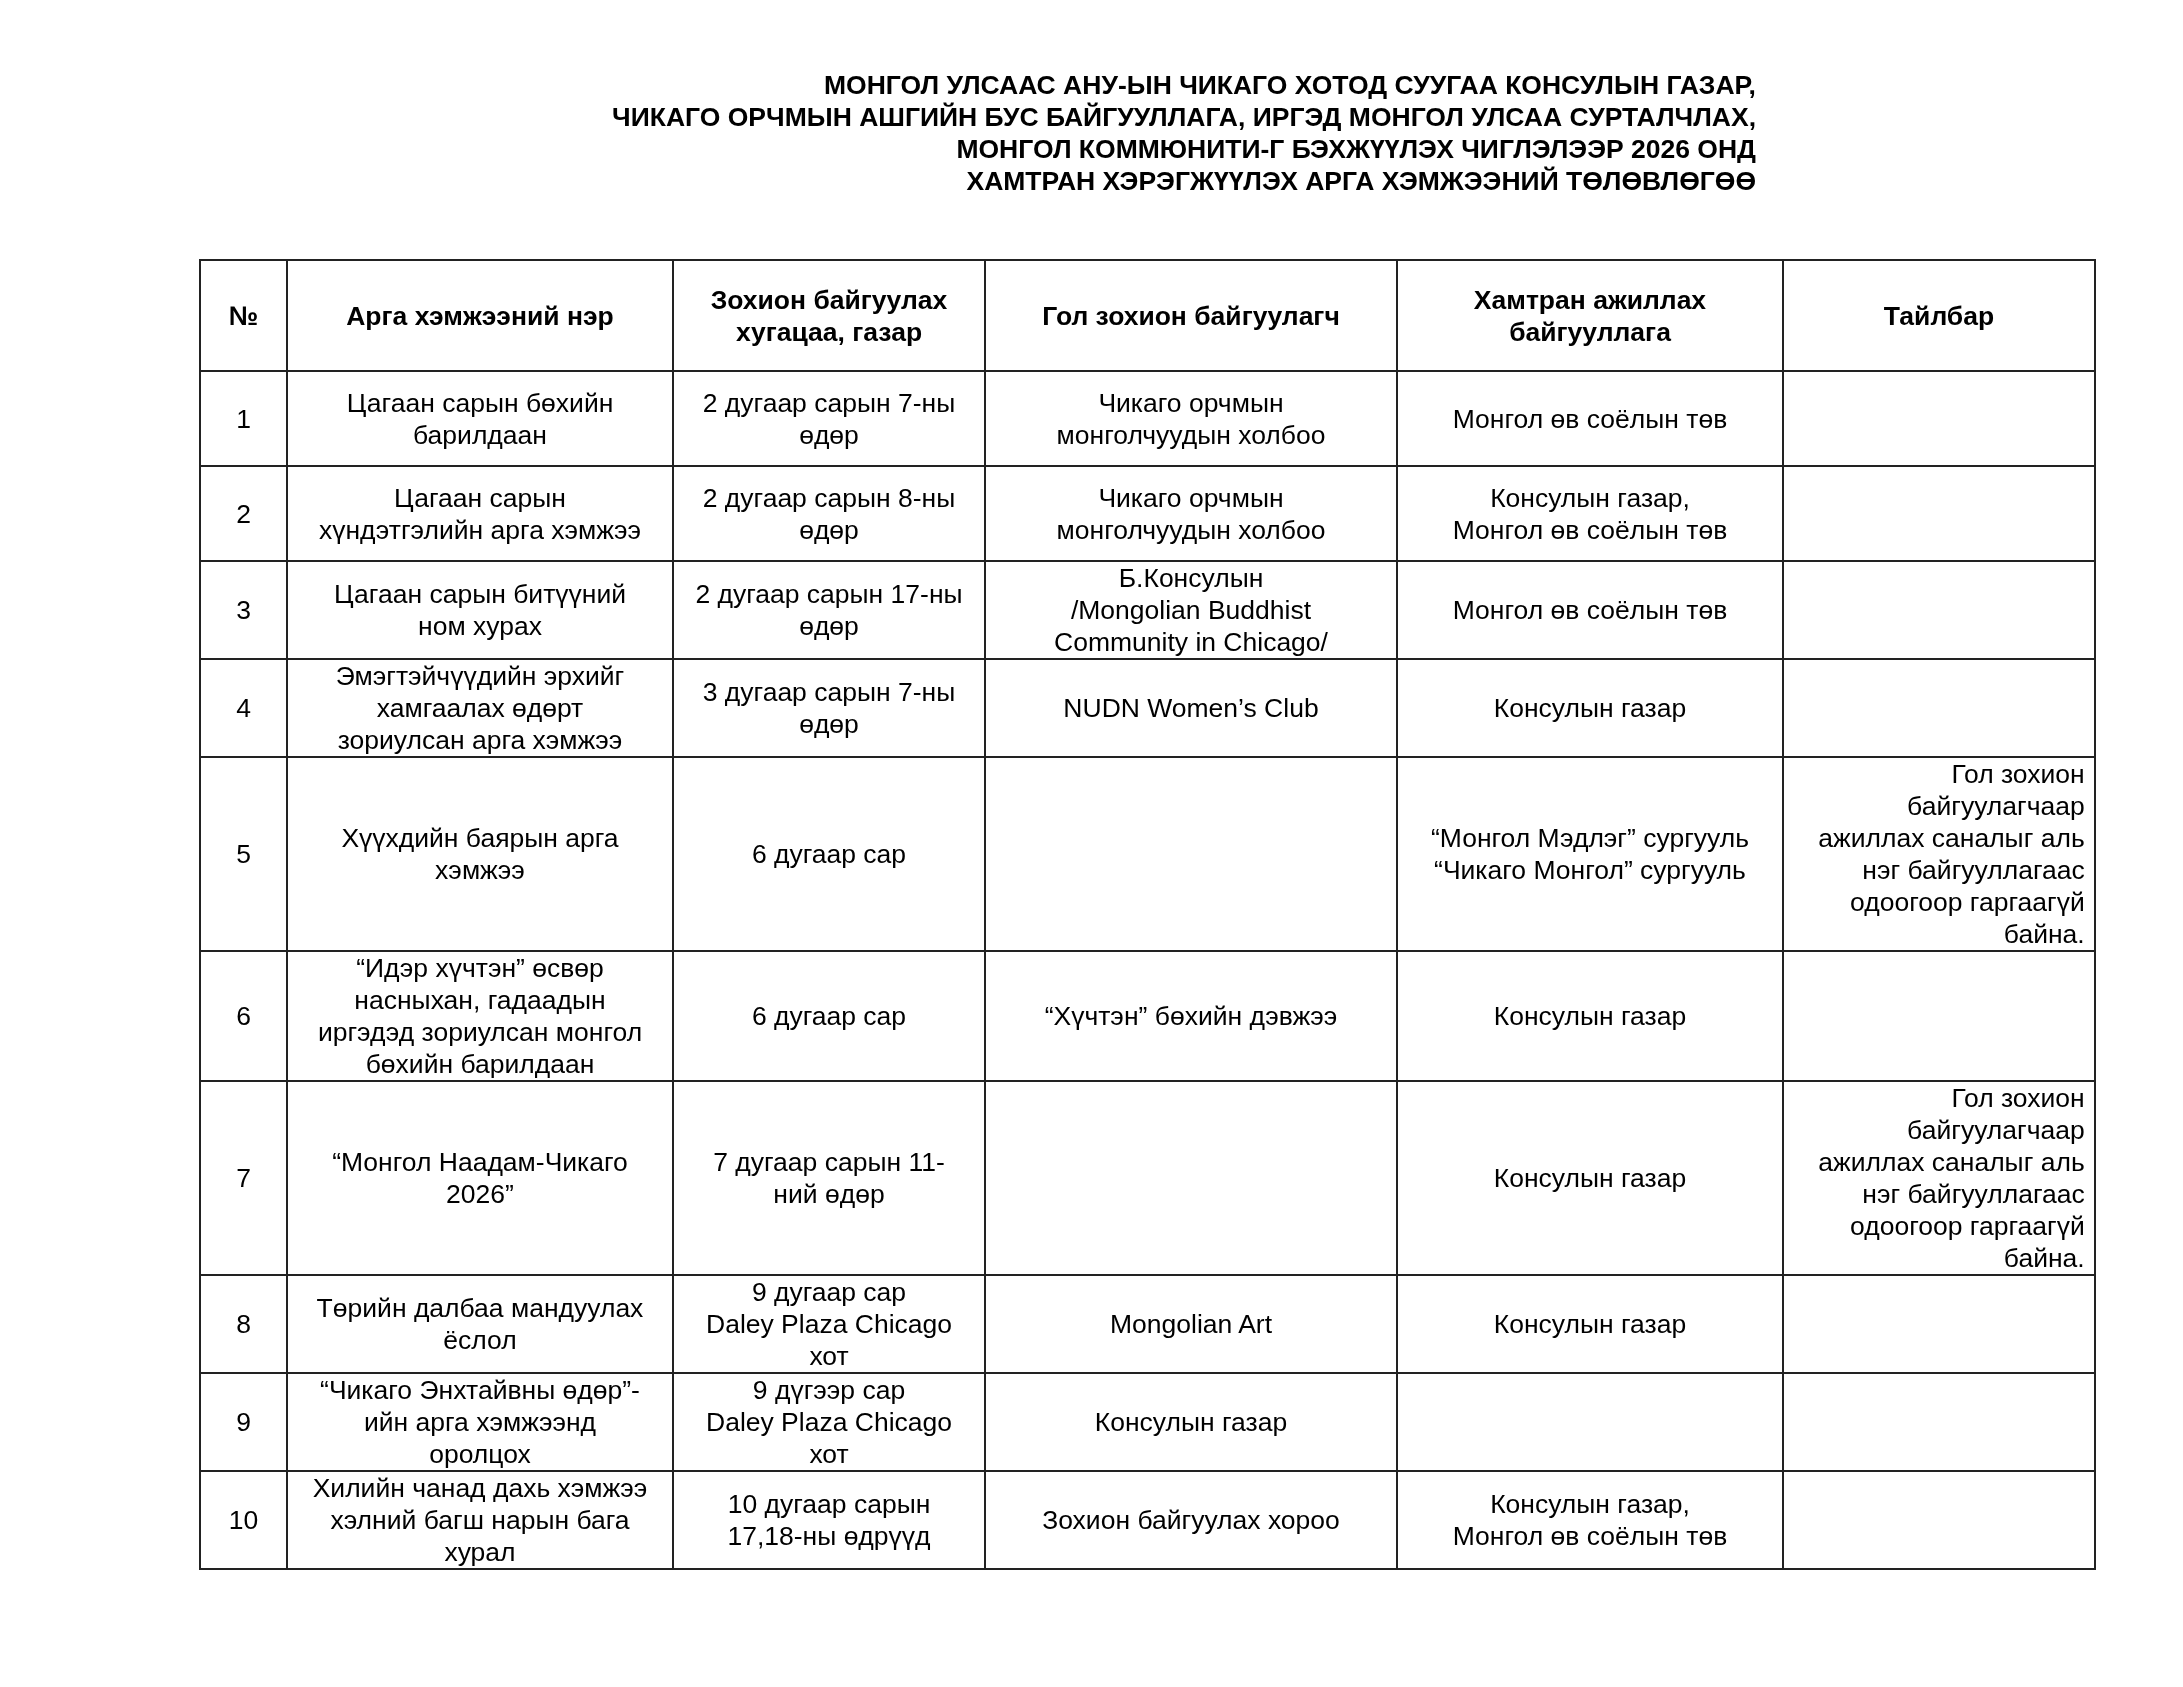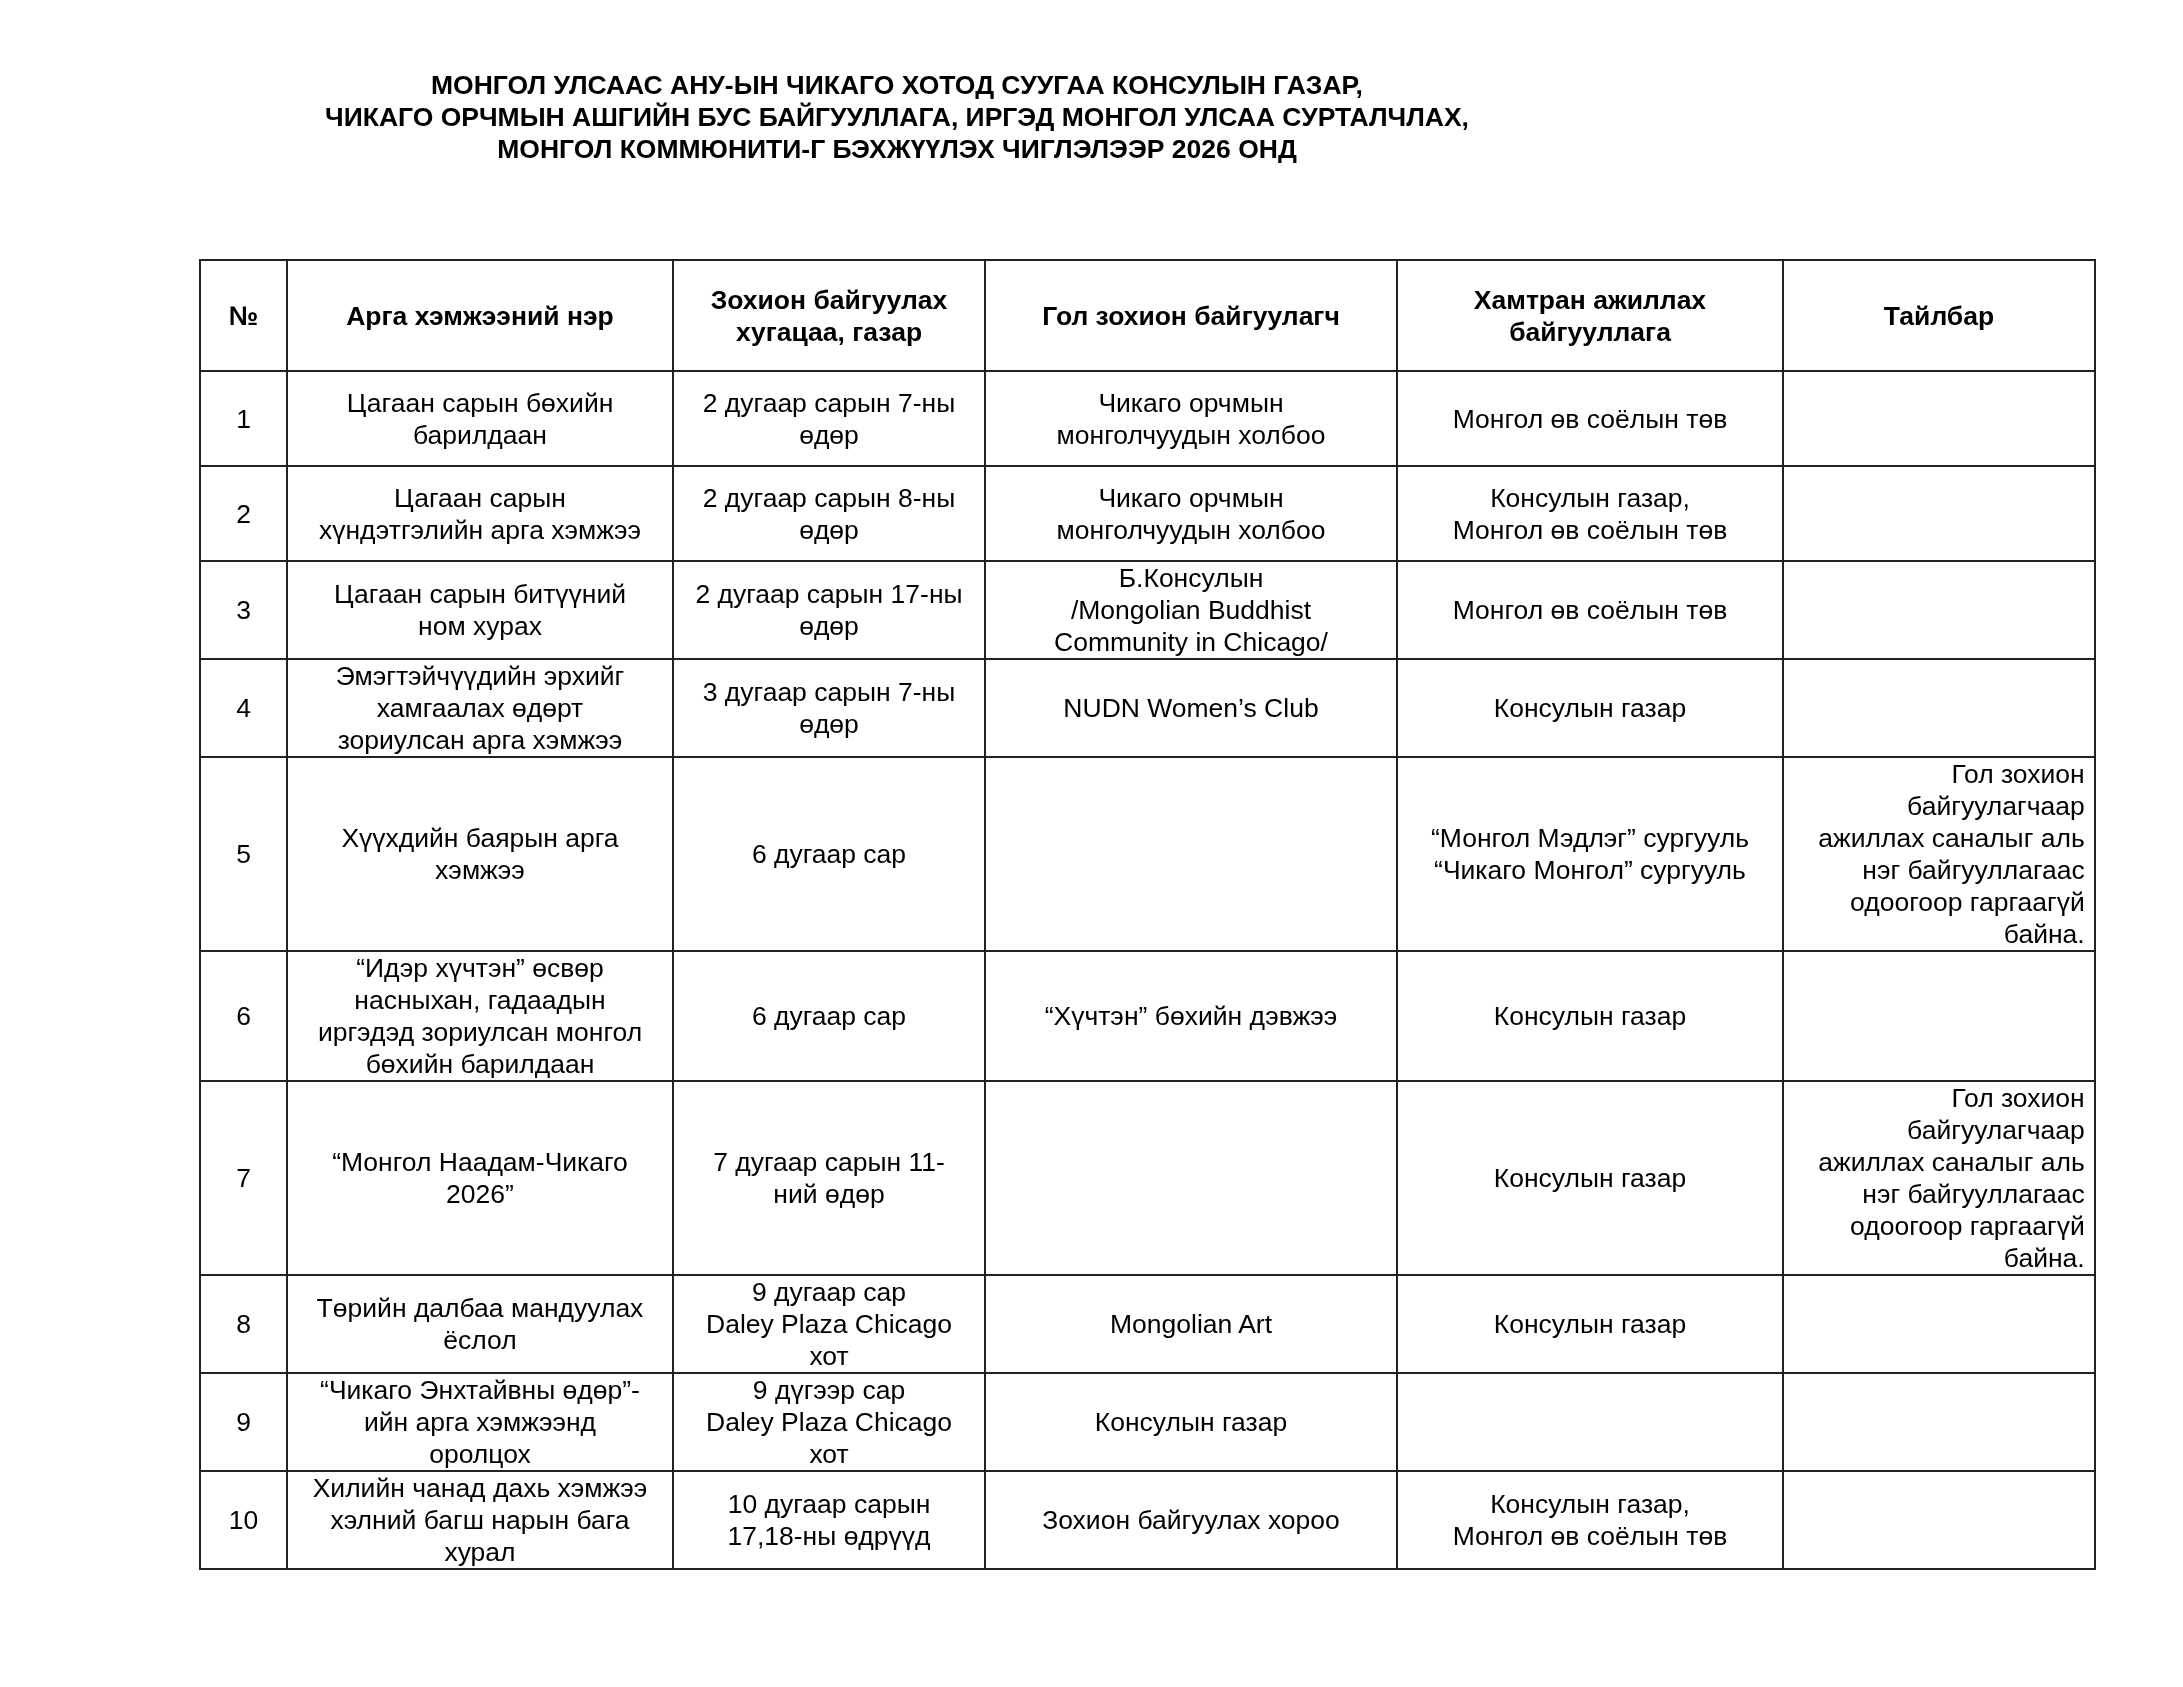--- a/index.html
+++ b/index.html
@@ -1,19 +1,19 @@
 <!DOCTYPE html>
 <html style="font-size:10.6px"><head>
   <meta charset="utf-8">
   <style>
     html, body { margin: 0; padding: 0; background: #ffffff; }
     body { width: 2183px; height: 1687px; position: relative; overflow: hidden;
            font-family: "Liberation Sans", sans-serif; color: #000; }
-    .title { position: absolute; left: 0; top: 69px; width: 1756px; text-align: center;
-             font-weight: bold; font-size: 26.5px; line-height: 32px; padding-left: 19px; }
+    .title { position: absolute; left: 0; top: 69px; width: 1756px; text-align: right;
+             font-weight: bold; font-size: 26.5px; line-height: 32px; }
     .title div { white-space: nowrap; }
     table.plan { position: absolute; left: 199px; top: 259px; border-collapse: collapse;
                  table-layout: fixed; width: 1896px; }
     table.plan col.c0 { width: 87px; }
     table.plan col.c1 { width: 386px; }
     table.plan col.c2 { width: 312px; }
     table.plan col.c3 { width: 412px; }
     table.plan col.c4 { width: 386px; }
     table.plan col.c5 { width: 312px; }
     table.plan th, table.plan td { border: 2px solid #222; font-size: 26.5px; line-height: 32px;
@@ -27,20 +27,21 @@
     td.top { vertical-align: top; padding-top: 0; }
     .line { display: block; white-space: nowrap; }
   </style>
 </head>
 <body>
 
 <div class="title">
   <div>МОНГОЛ УЛСААС АНУ-ЫН ЧИКАГО ХОТОД СУУГАА КОНСУЛЫН ГАЗАР,</div>
   <div>ЧИКАГО ОРЧМЫН АШГИЙН БУС БАЙГУУЛЛАГА, ИРГЭД МОНГОЛ УЛСАА СУРТАЛЧЛАХ,</div>
   <div>МОНГОЛ КОММЮНИТИ-Г БЭХЖҮҮЛЭХ ЧИГЛЭЛЭЭР 2026 ОНД</div>
+  <div>ХАМТРАН ХЭРЭГЖҮҮЛЭХ АРГА ХЭМЖЭЭНИЙ ТӨЛӨВЛӨГӨӨ</div>
 </div>
 
 <table class="plan">
   <colgroup>
     <col class="c0">
       <col class="c1">
       <col class="c2">
       <col class="c3">
       <col class="c4">
       <col class="c5">

